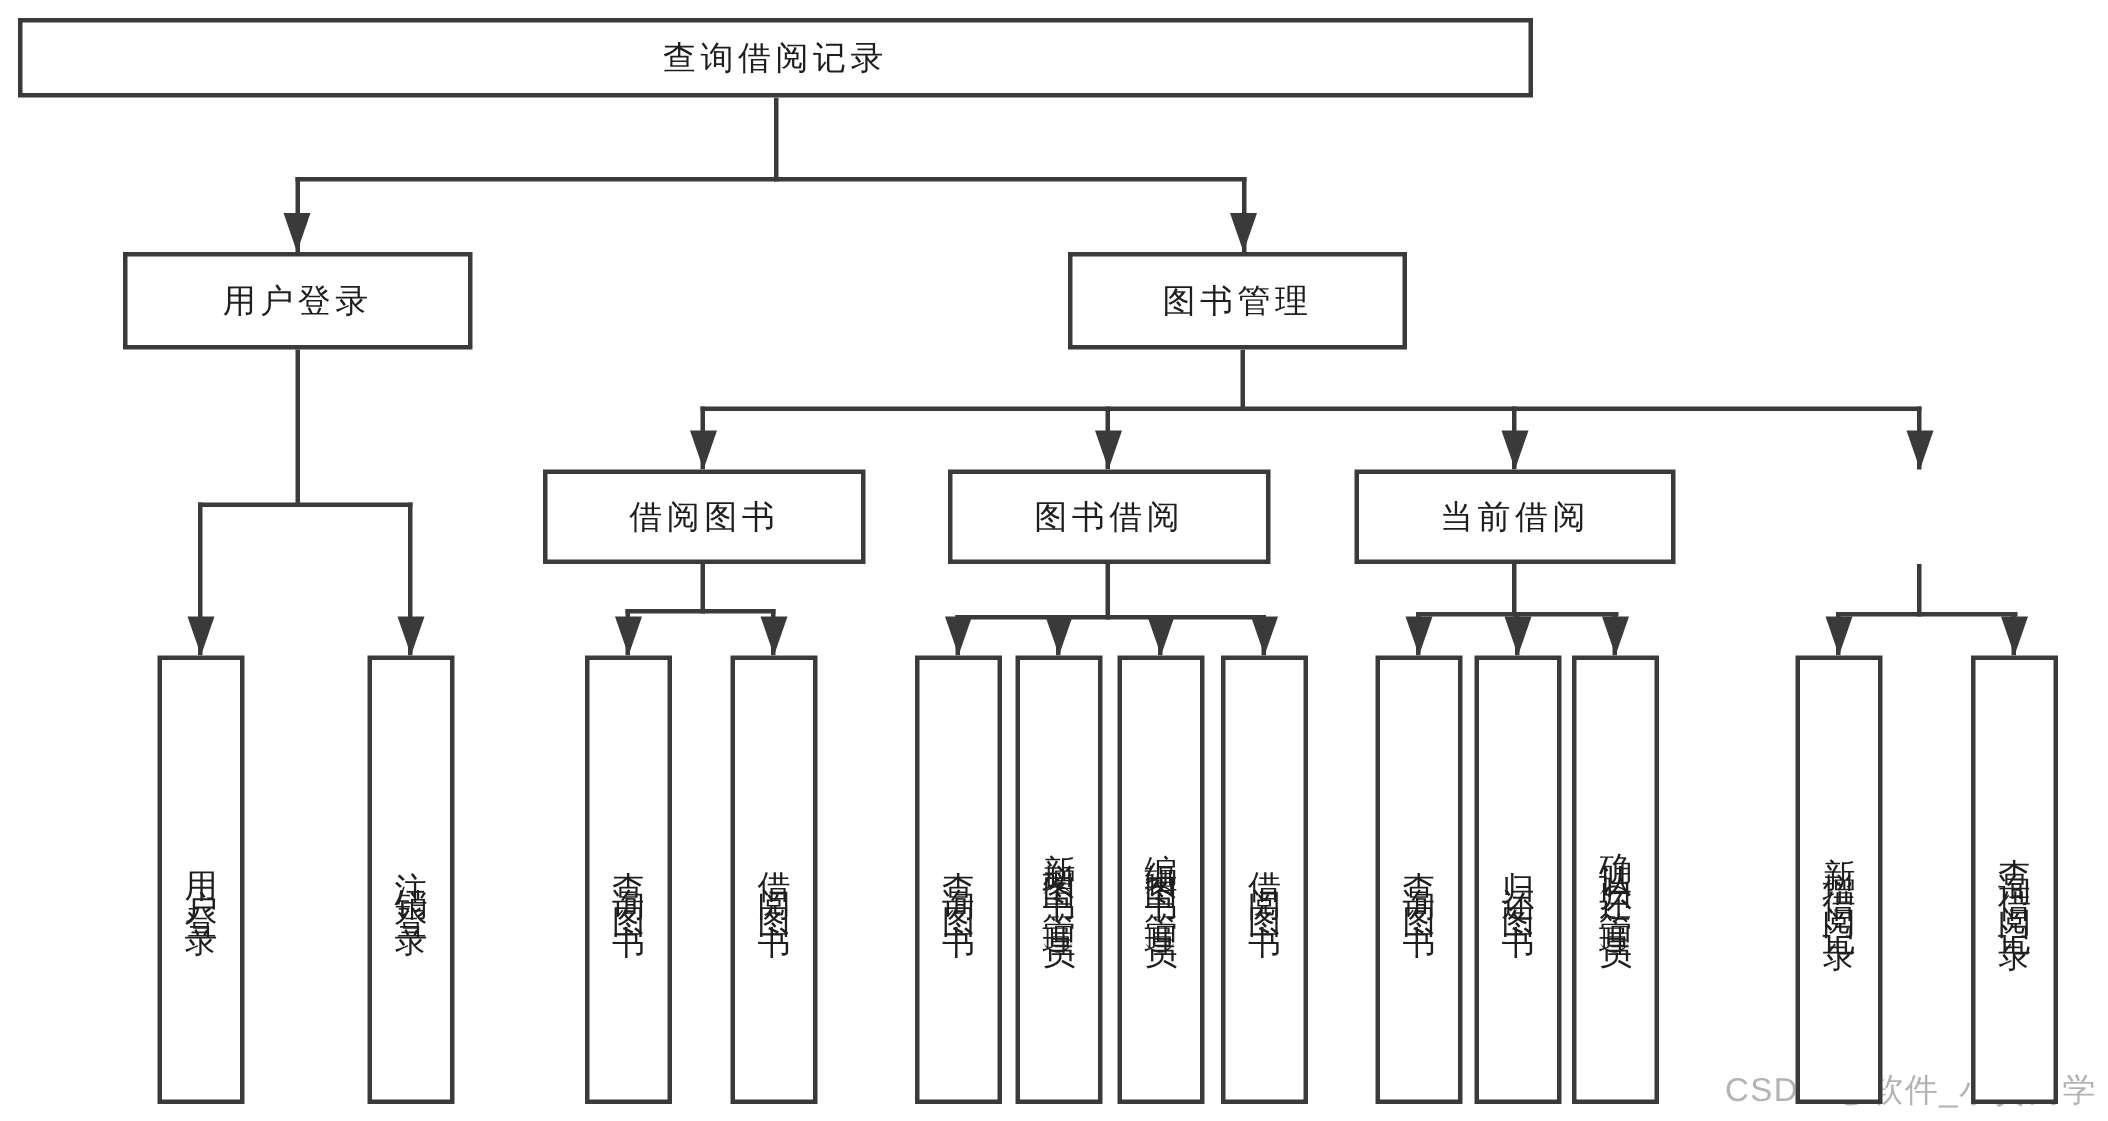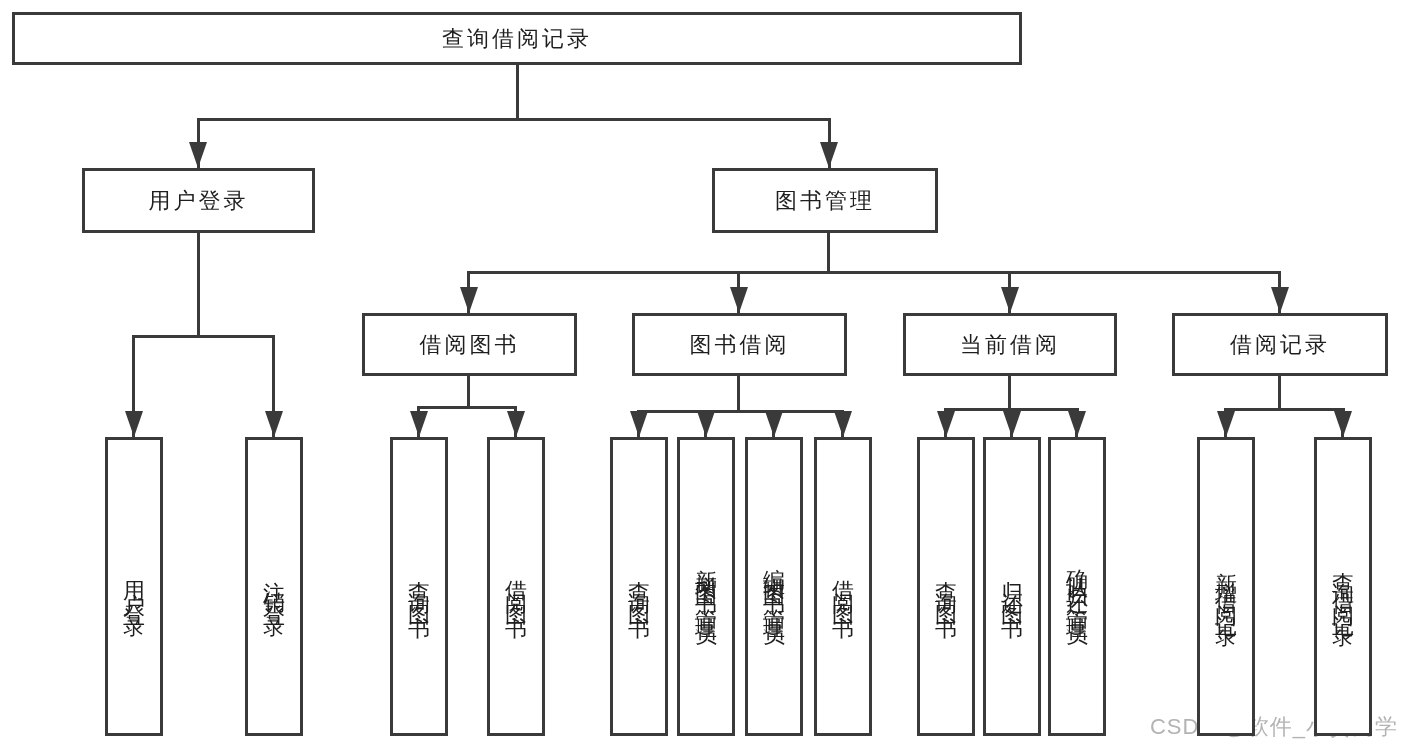--- a/index.html
+++ b/index.html
@@ -134,23 +134,20 @@
 
   <div class="node" style="left:362px; top:313px; width:215px; height:63px;">
     <span class="hlabel">借阅图书</span>
   </div>
   <div class="node" style="left:903px; top:313px; width:214px; height:63px;">
     <span class="hlabel">当前借阅</span>
   </div>
   <div class="node" style="left:632px; top:313px; width:215px; height:63px;">
     <span class="hlabel">图书借阅</span>
   </div>
-  <div class="node" style="left:1172px; top:313px; width:216px; height:63px;">
-    <span class="hlabel">借阅记录</span>
-  </div>
 
   <div class="node" style="left:105px; top:437px; width:58px; height:299px;">
     <span class="vlabel" style="letter-spacing: 12px;">用户登录</span>
   </div>
   <div class="node" style="left:245px; top:437px; width:58px; height:299px;">
     <span class="vlabel" style="letter-spacing: 12px;">注销登录</span>
   </div>
 
   <div class="node" style="left:390px; top:437px; width:58px; height:299px;">
     <span class="vlabel" style="letter-spacing: 12px;">查询图书</span>

